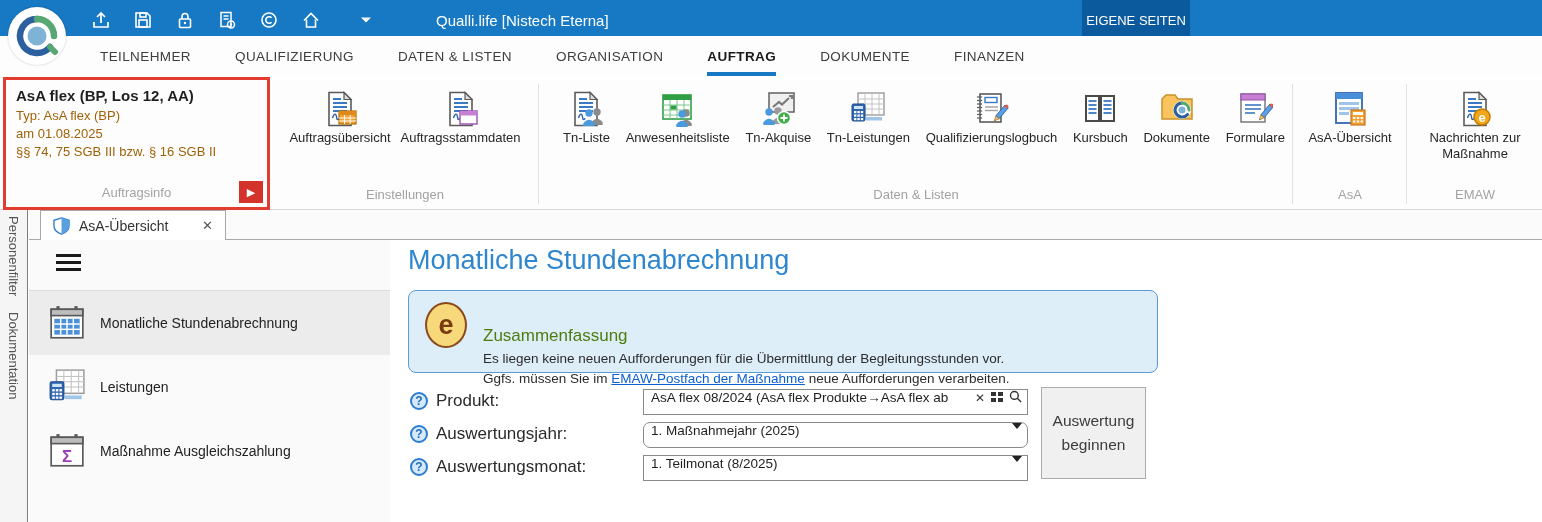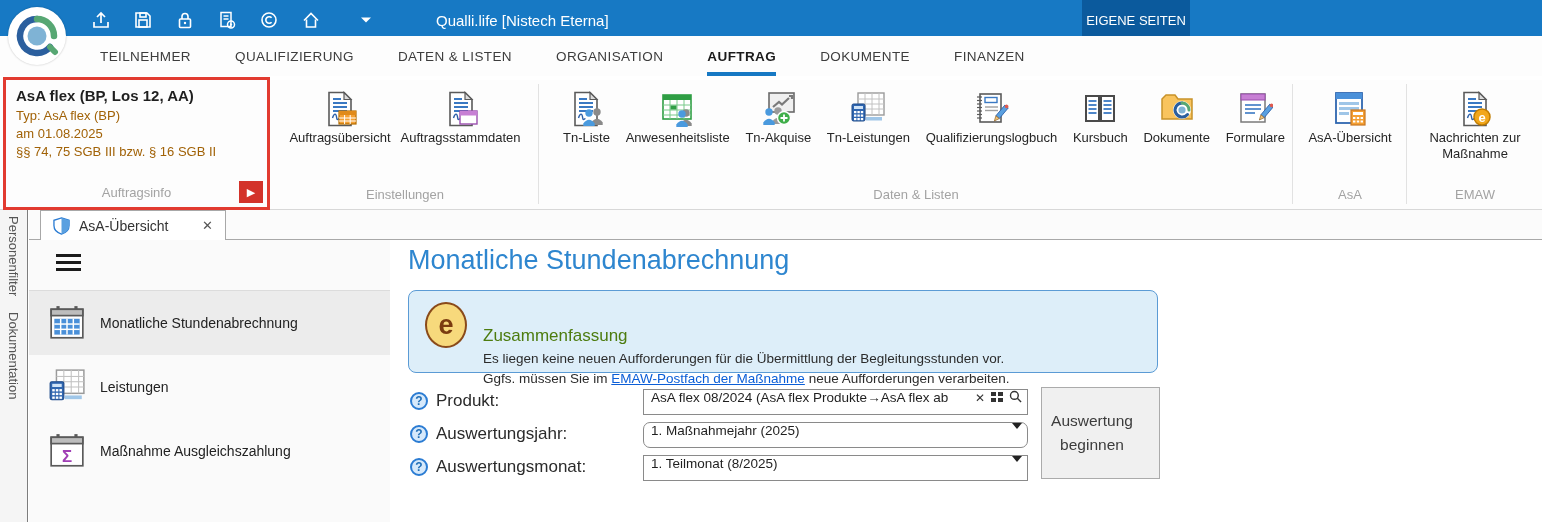--- a/index.html
+++ b/index.html
@@ -67,21 +67,21 @@
   .ib-link { color:#0b5ed7; text-decoration:underline; cursor:pointer; }
 
   .form-row { position:absolute; display:flex; align-items:center; gap:8px; }
   .q-icon { width:18px; height:18px; border-radius:50%; background:#d6e9fb; border:2px solid #2b7cd3; color:#1f6db5; font-size:12px; font-weight:bold; display:flex; align-items:center; justify-content:center; cursor:pointer; flex:none; }
   .f-label { font-size:17px; color:#2b2b2b; white-space:nowrap; }
   .field { position:absolute; left:253px; width:385px; height:26px; background:#fff; border:1px solid #8a8a8a; display:flex; align-items:flex-start; padding:0 5px 0 7px; cursor:pointer; }
   .field .f-value { font-size:13.5px; color:#1f1f1f; white-space:nowrap; overflow:hidden; flex:1; }
   .field .f-icons { display:flex; align-items:center; gap:6px; flex:none; padding-left:3px; }
   .fi { font-size:12px; color:#333; cursor:pointer; line-height:1; }
   .caret-down { width:0; height:0; border-left:5px solid transparent; border-right:5px solid transparent; border-top:6px solid #222; cursor:pointer; }
-  .submit-btn { position:absolute; left:651px; top:147px; width:119px; height:92px; background:#f0f0f0; border:1px solid #ababab; display:flex; align-items:center; justify-content:flex-start; cursor:pointer; }
+  .submit-btn { position:absolute; left:651px; top:147px; width:105px; height:92px; background:#f0f0f0; border:1px solid #ababab; display:flex; align-items:center; justify-content:center; cursor:pointer; }
   .submit-btn span { font-size:15.5px; color:#3c3c3c; text-align:center; width:100px; line-height:24px; }
 </style>
 </head>
 <body>
 
 <div id="app">
 
   <svg width="0" height="0" style="position:absolute">
     <defs>
       <g id="i-doc">

